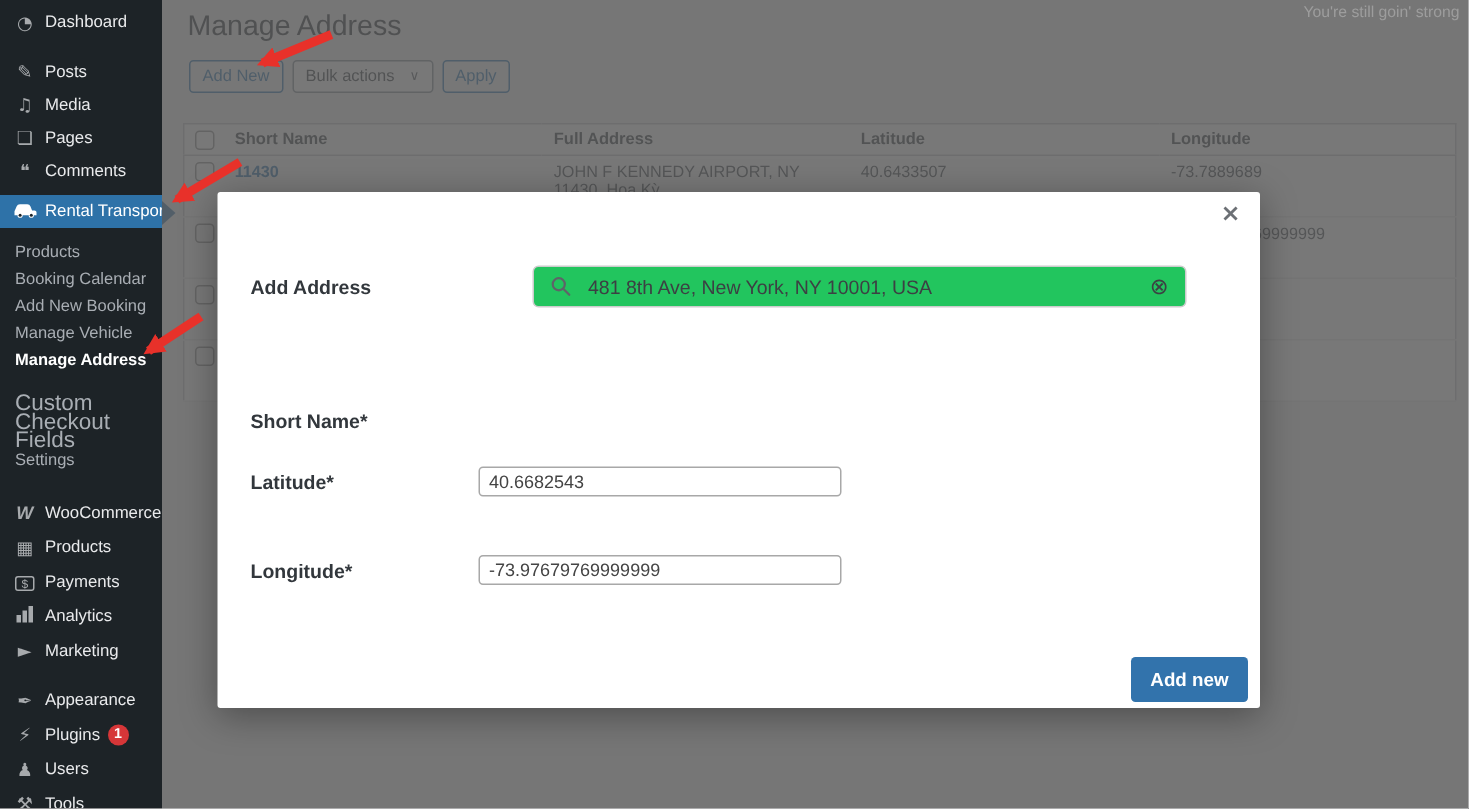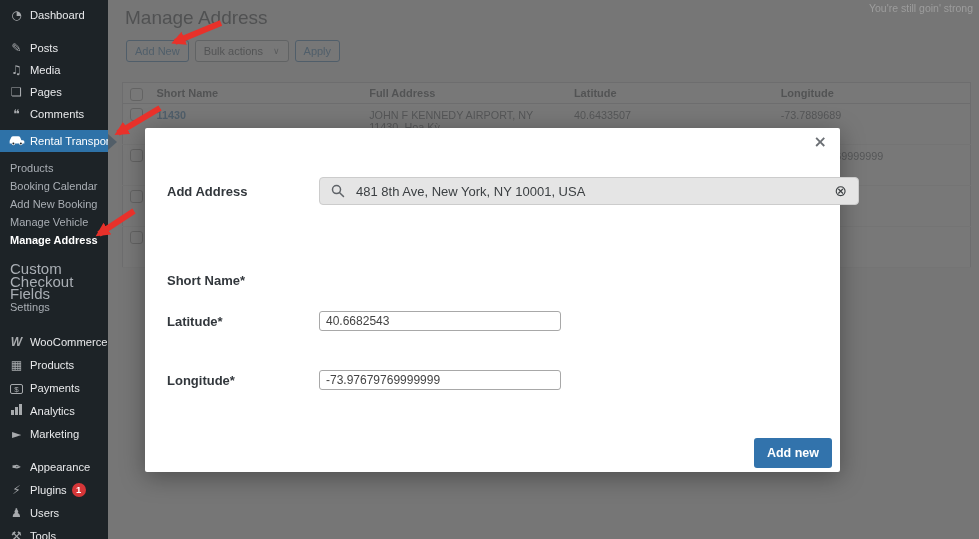--- a/index.html
+++ b/index.html
@@ -100,28 +100,28 @@
   .modal {
     position:absolute; left:145px; top:128px; width:695px; height:344px;
     background:#fff; z-index:30; border-radius:2px; box-shadow:0 5px 24px rgba(0,0,0,.35);
   }
   .close-btn {
     position:absolute; top:4px; right:11px; background:none; border:none;
     font-size:16px; font-weight:bold; color:#6c7075; cursor:pointer; line-height:1; padding:2px;
   }
   .frow { position:absolute; left:22px; display:flex; align-items:center; }
   .flabel { width:152px; font-size:13px; font-weight:bold; color:#32373c; }
-  .r-search { top:49px; height:28px; }
+  .r-search { top:49px; height:28px;gap:36px; }
   .r-full { top:100px; height:22px; }
   .r-short { top:141px; height:22px; }
   .r-lat { top:182px; height:22px; }
   .r-lon { top:223px; height:22px;margin-top:18px; }
   .searchwrap {
-    width:540px; height:28px; border:1px solid #ccc; border-radius:4px;
-    display:flex; align-items:center; padding:0 11px; background:#e5e5e5;
+    width:436px; height:28px; border:1px solid #ccc; border-radius:4px;
+    display:flex; align-items:center; padding:0 11px; background:#22c55e;
   }
   .searchwrap input {
     flex:1; border:none; outline:none; font-size:13px; color:#3c4043;
     margin-left:9px; font-family:inherit; background:transparent;
   }
   .clear-x { font-size:15px; color:#3c4043; cursor:pointer; line-height:1; }
   .finput {
     width:242px; height:20px; border:1px solid #a8a8a8; border-radius:3px;
     font-size:12px; color:#444; padding:0 6px; font-family:inherit; outline:none;
   }

